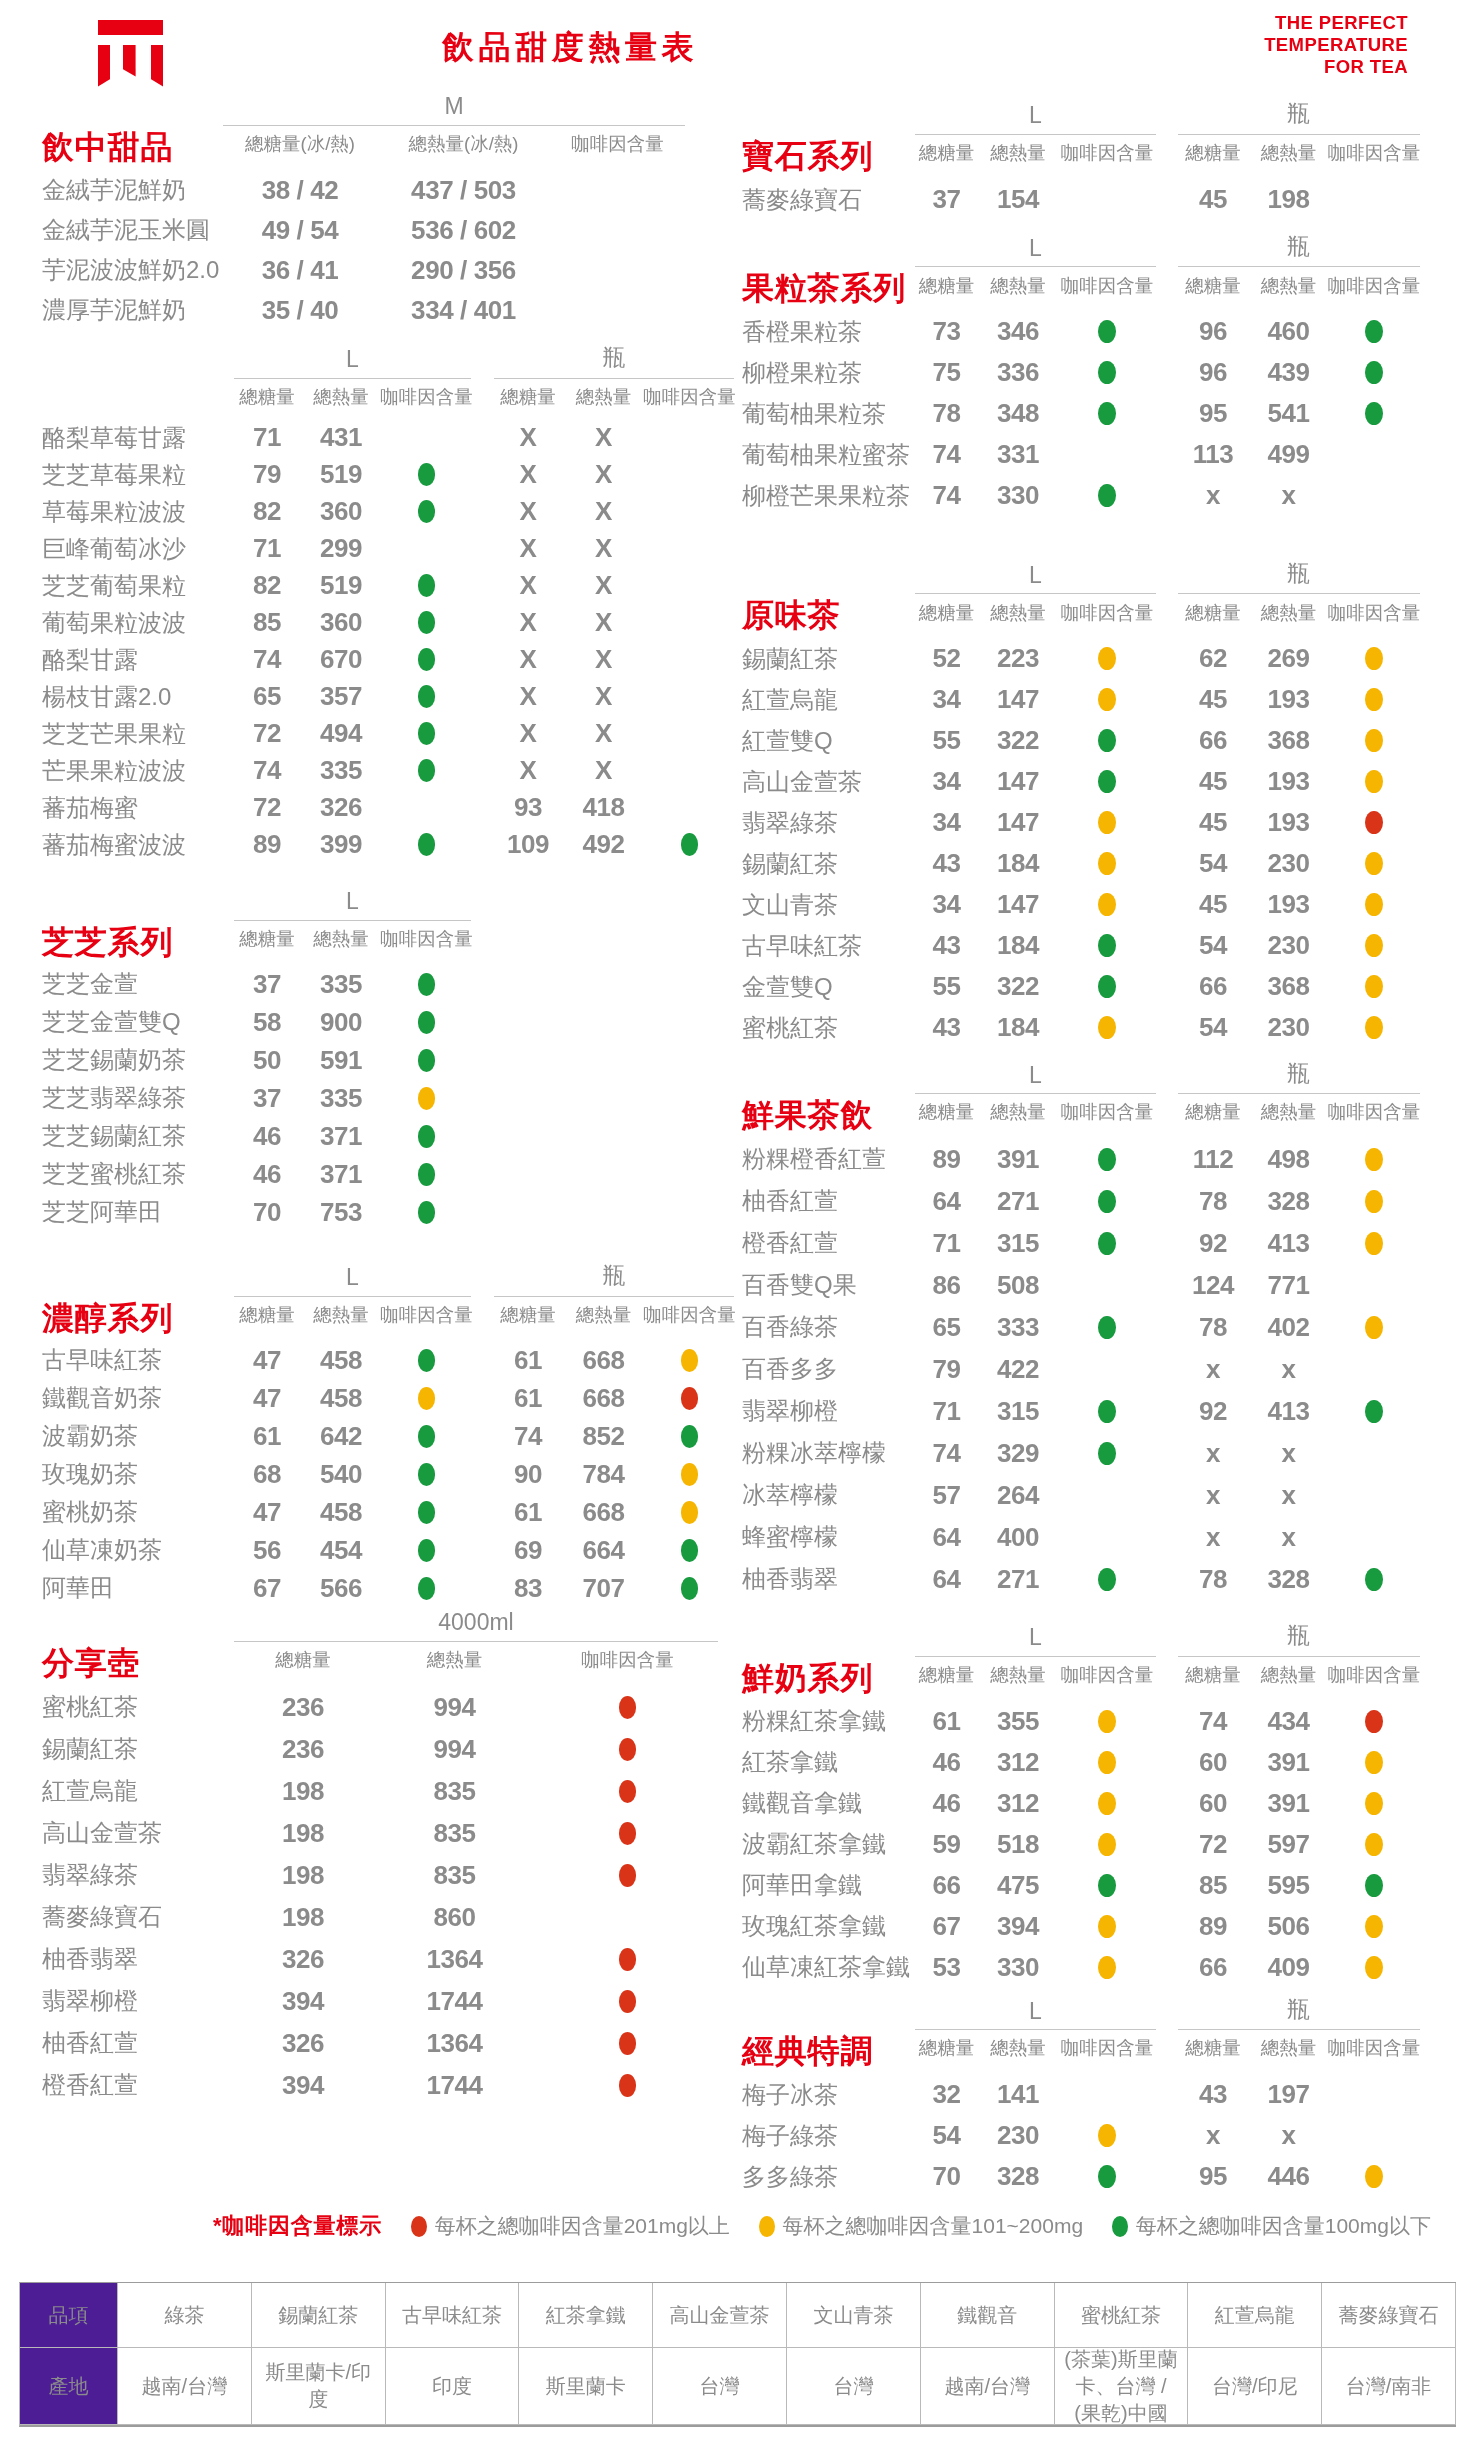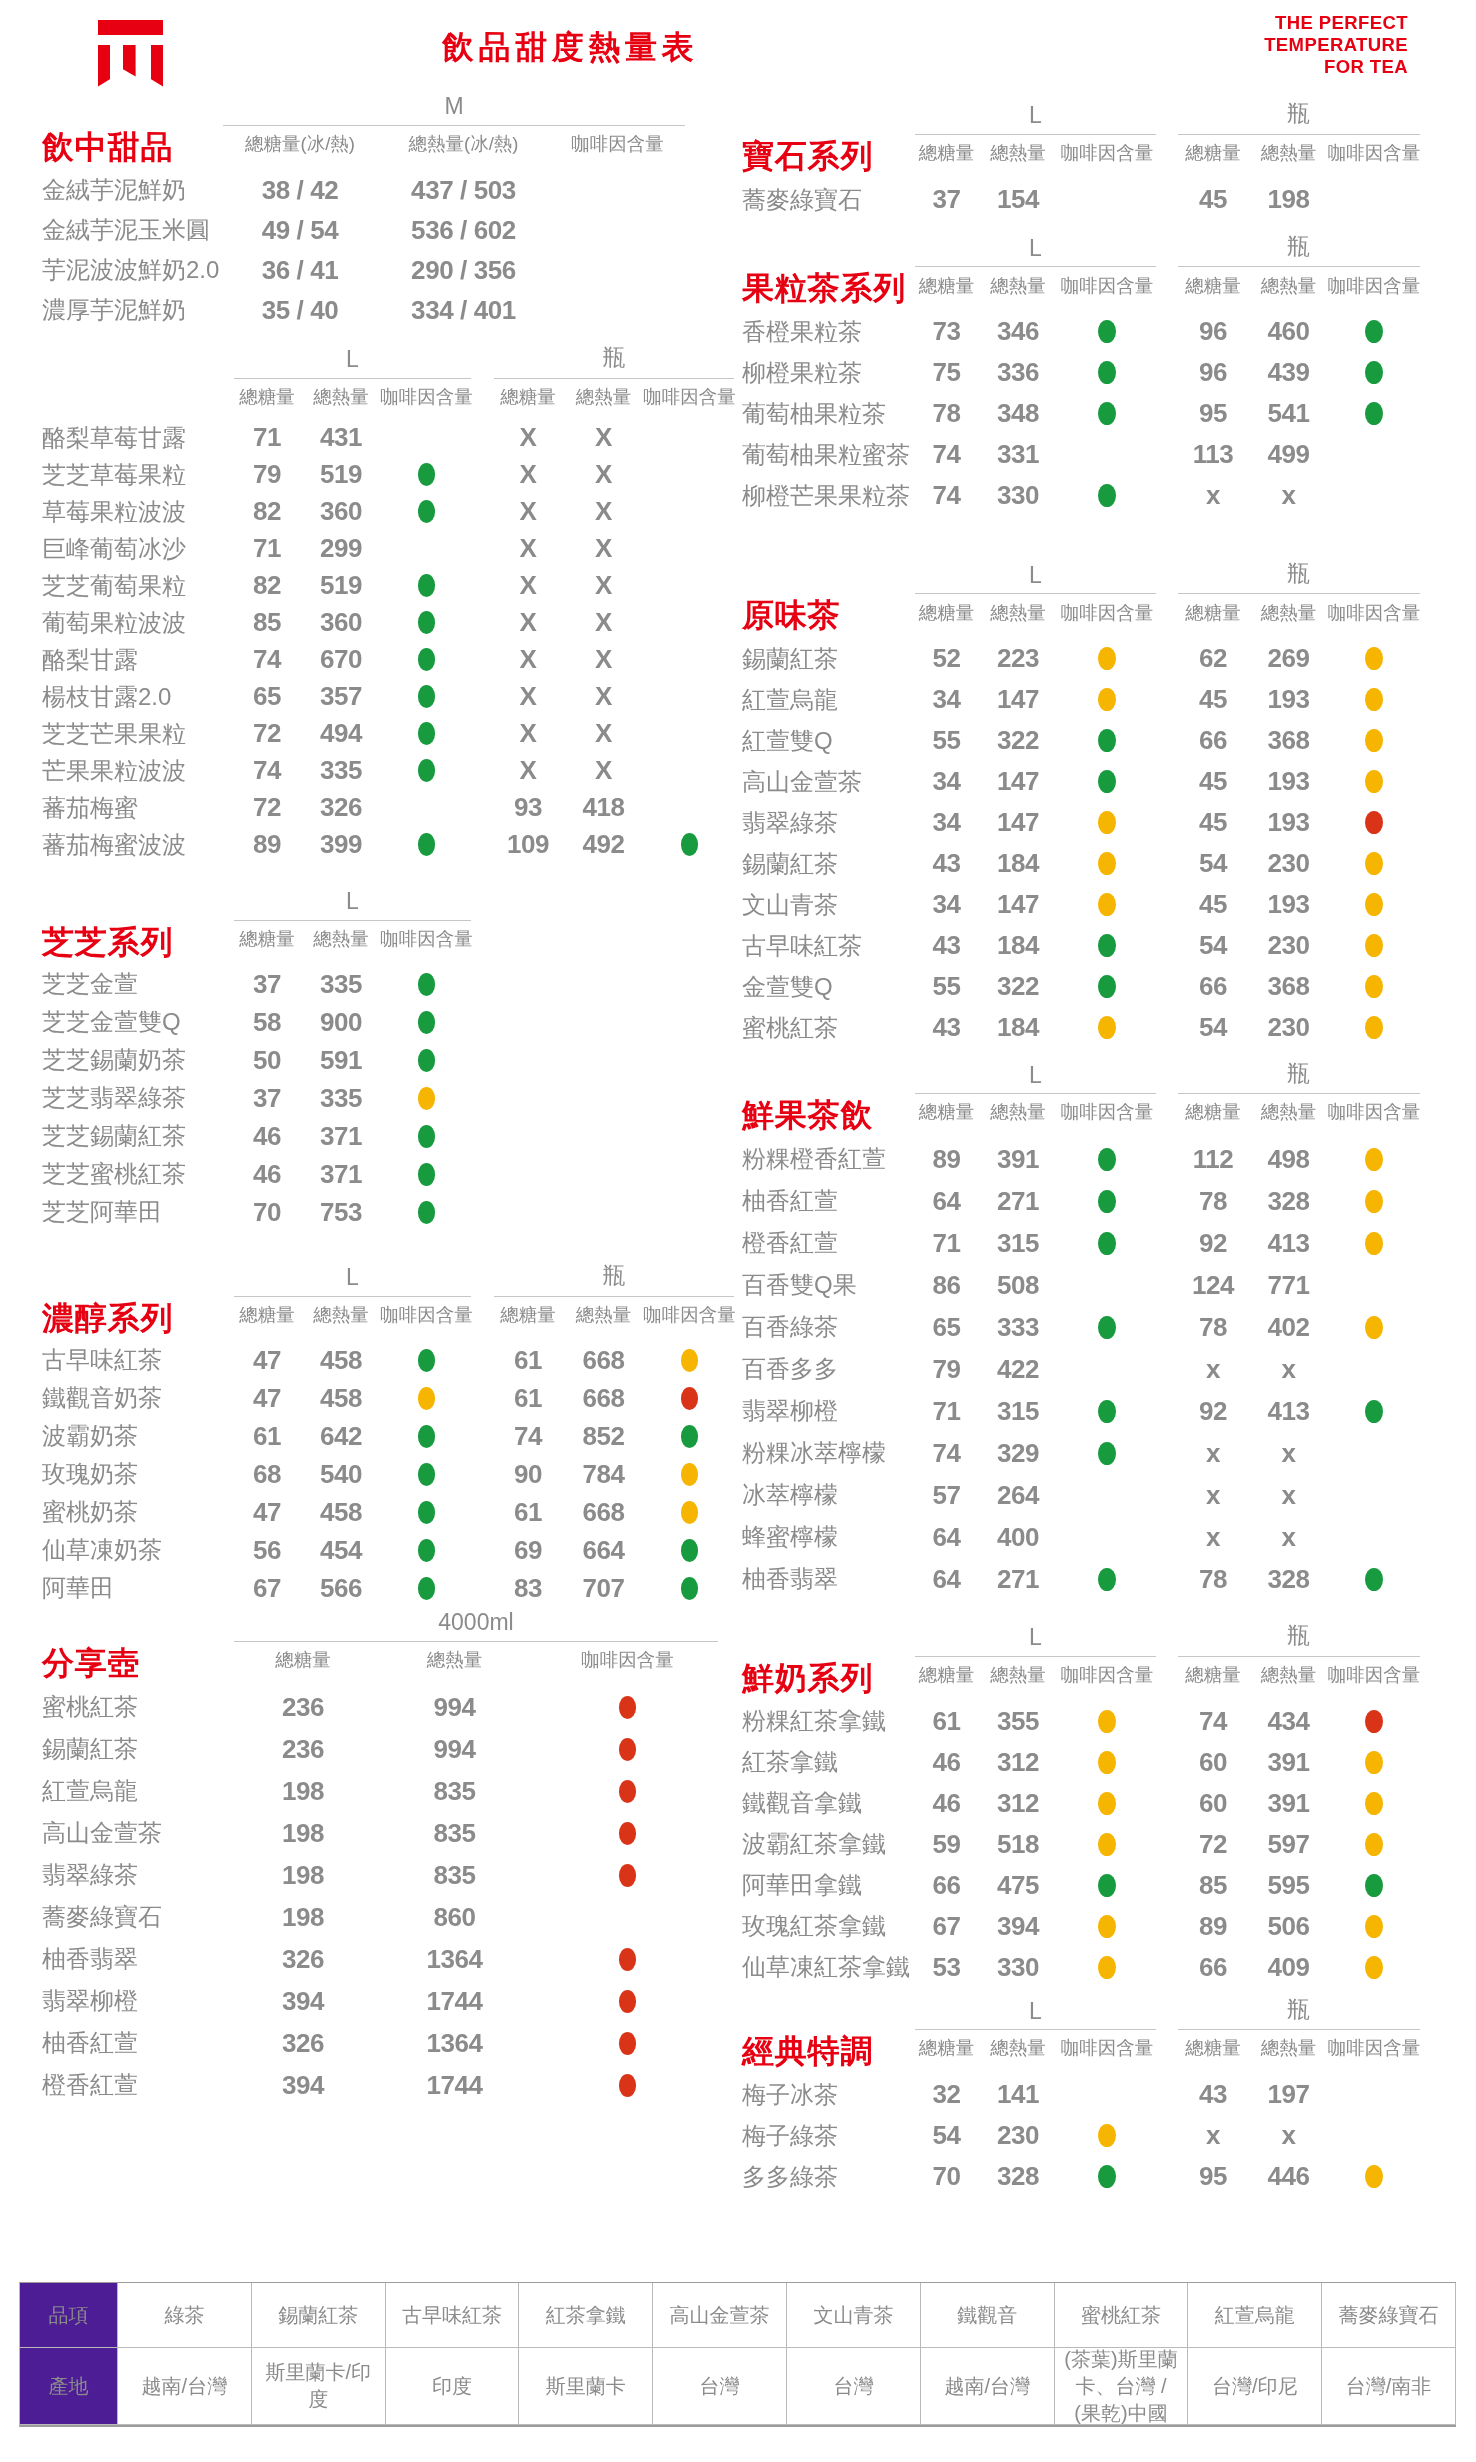--- a/index.html
+++ b/index.html
@@ -437,20 +437,37 @@
           <div style="display: contents;"><div class="cell name">多多綠茶</div><div class="cell num">70</div><div class="cell num">328</div><div class="cell caf">
               <div class="dot dot-green"></div>
             </div><div class="cell gap"></div><div class="cell num">95</div><div class="cell num">446</div><div class="cell caf">
               <div class="dot dot-yellow"></div>
             </div></div>
         </div>
       </div>
     </div>
 
   <div id="footnotes">
+    <div id="note2">
+      <span id="note2-label">*咖啡因含量標示</span>
+      <span id="legend-items">
+          <div class="legend-item">
+            <div class="dot legend-dot dot-red"></div>
+            <div class="legend-text">每杯之總咖啡因含量201mg以上</div>
+          </div>
+          <div class="legend-item">
+            <div class="dot legend-dot dot-yellow"></div>
+            <div class="legend-text">每杯之總咖啡因含量101~200mg</div>
+          </div>
+          <div class="legend-item">
+            <div class="dot legend-dot dot-green"></div>
+            <div class="legend-text">每杯之總咖啡因含量100mg以下</div>
+          </div>
+        </span>
+    </div>
   </div>
 
   <div id="origin-table">
       <div style="display: contents;"><div class="ot-cell ot-hdr r1">品項</div><div class="ot-cell r1">綠茶</div><div class="ot-cell r1">錫蘭紅茶</div><div class="ot-cell r1">古早味紅茶</div><div class="ot-cell r1">紅茶拿鐵</div><div class="ot-cell r1">高山金萱茶</div><div class="ot-cell r1">文山青茶</div><div class="ot-cell r1">鐵觀音</div><div class="ot-cell r1">蜜桃紅茶</div><div class="ot-cell r1">紅萱烏龍</div><div class="ot-cell r1">蕎麥綠寶石</div></div>
       <div style="display: contents;"><div class="ot-cell ot-hdr r2">產地</div><div class="ot-cell r2">越南/台灣</div><div class="ot-cell r2">斯里蘭卡/印度</div><div class="ot-cell r2">印度</div><div class="ot-cell r2">斯里蘭卡</div><div class="ot-cell r2">台灣</div><div class="ot-cell r2">台灣</div><div class="ot-cell r2">越南/台灣</div><div class="ot-cell r2">(茶葉)斯里蘭卡、台灣 / (果乾)中國</div><div class="ot-cell r2">台灣/印尼</div><div class="ot-cell r2">台灣/南非</div></div>
     </div>
 
 </div>
 
 

